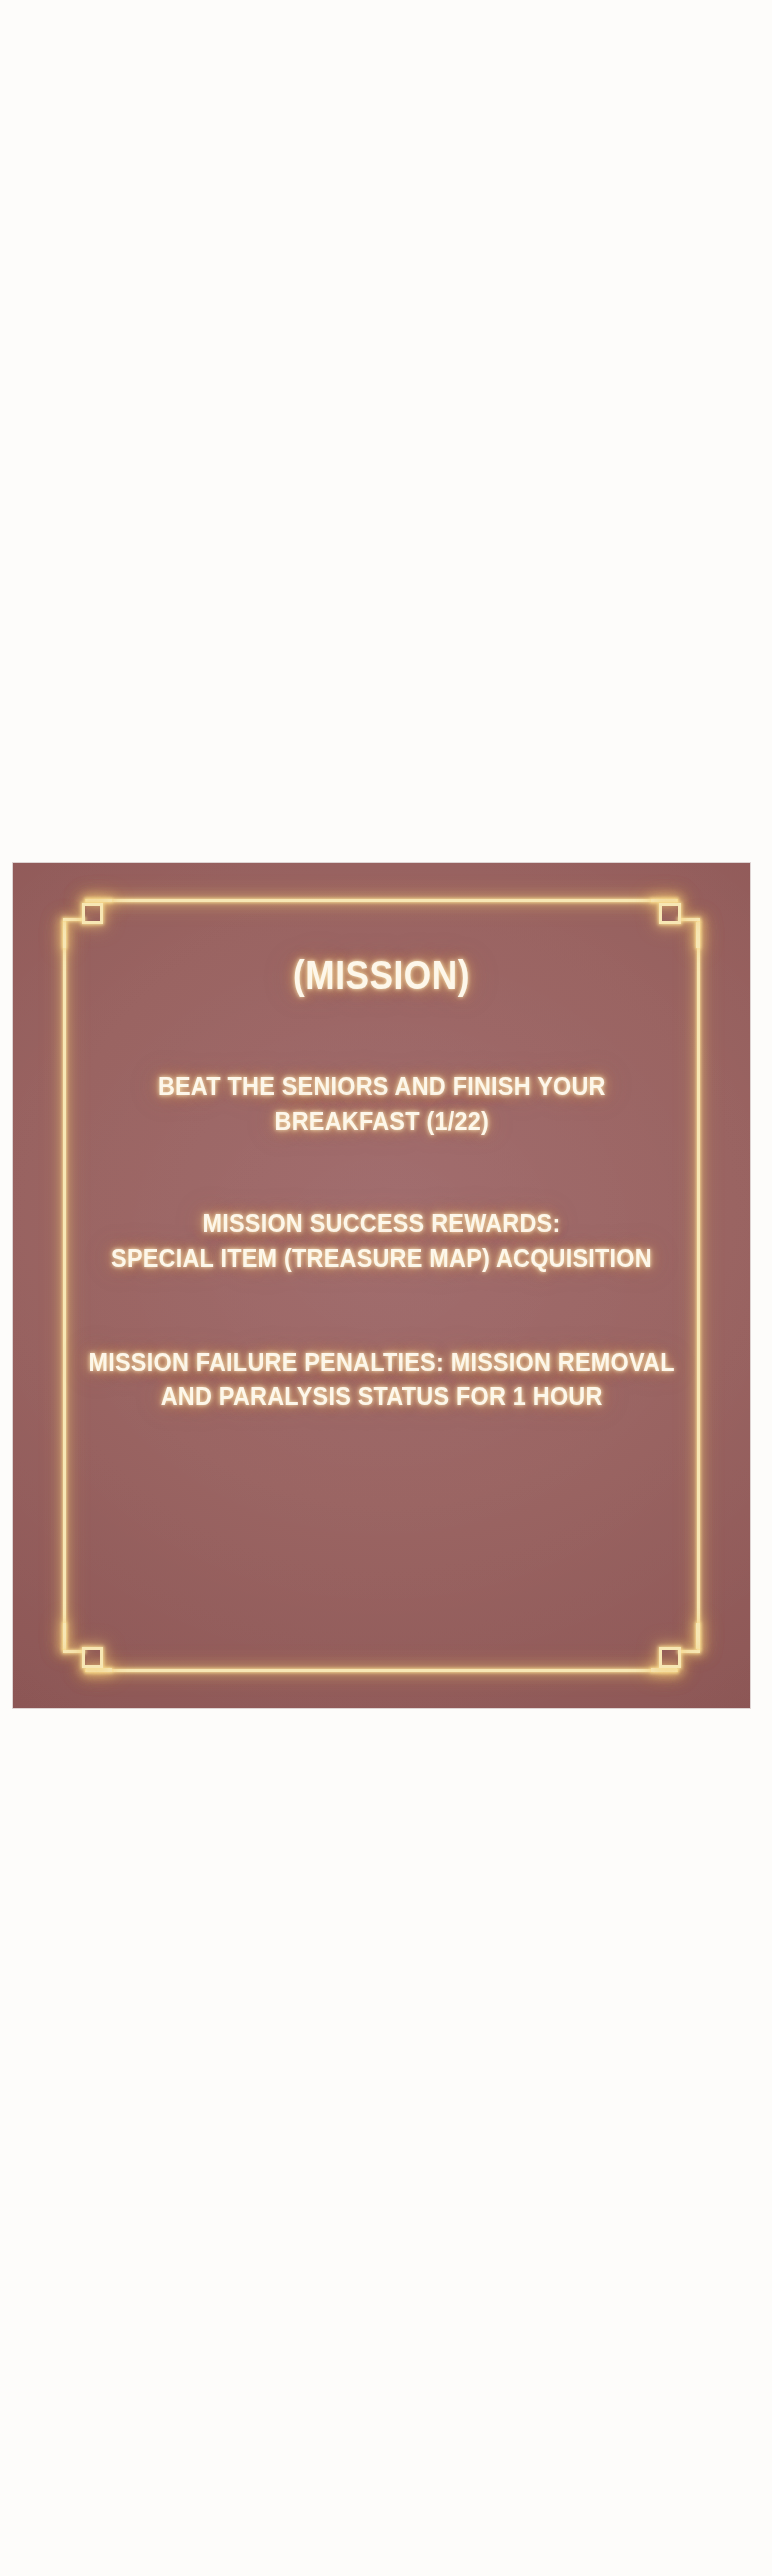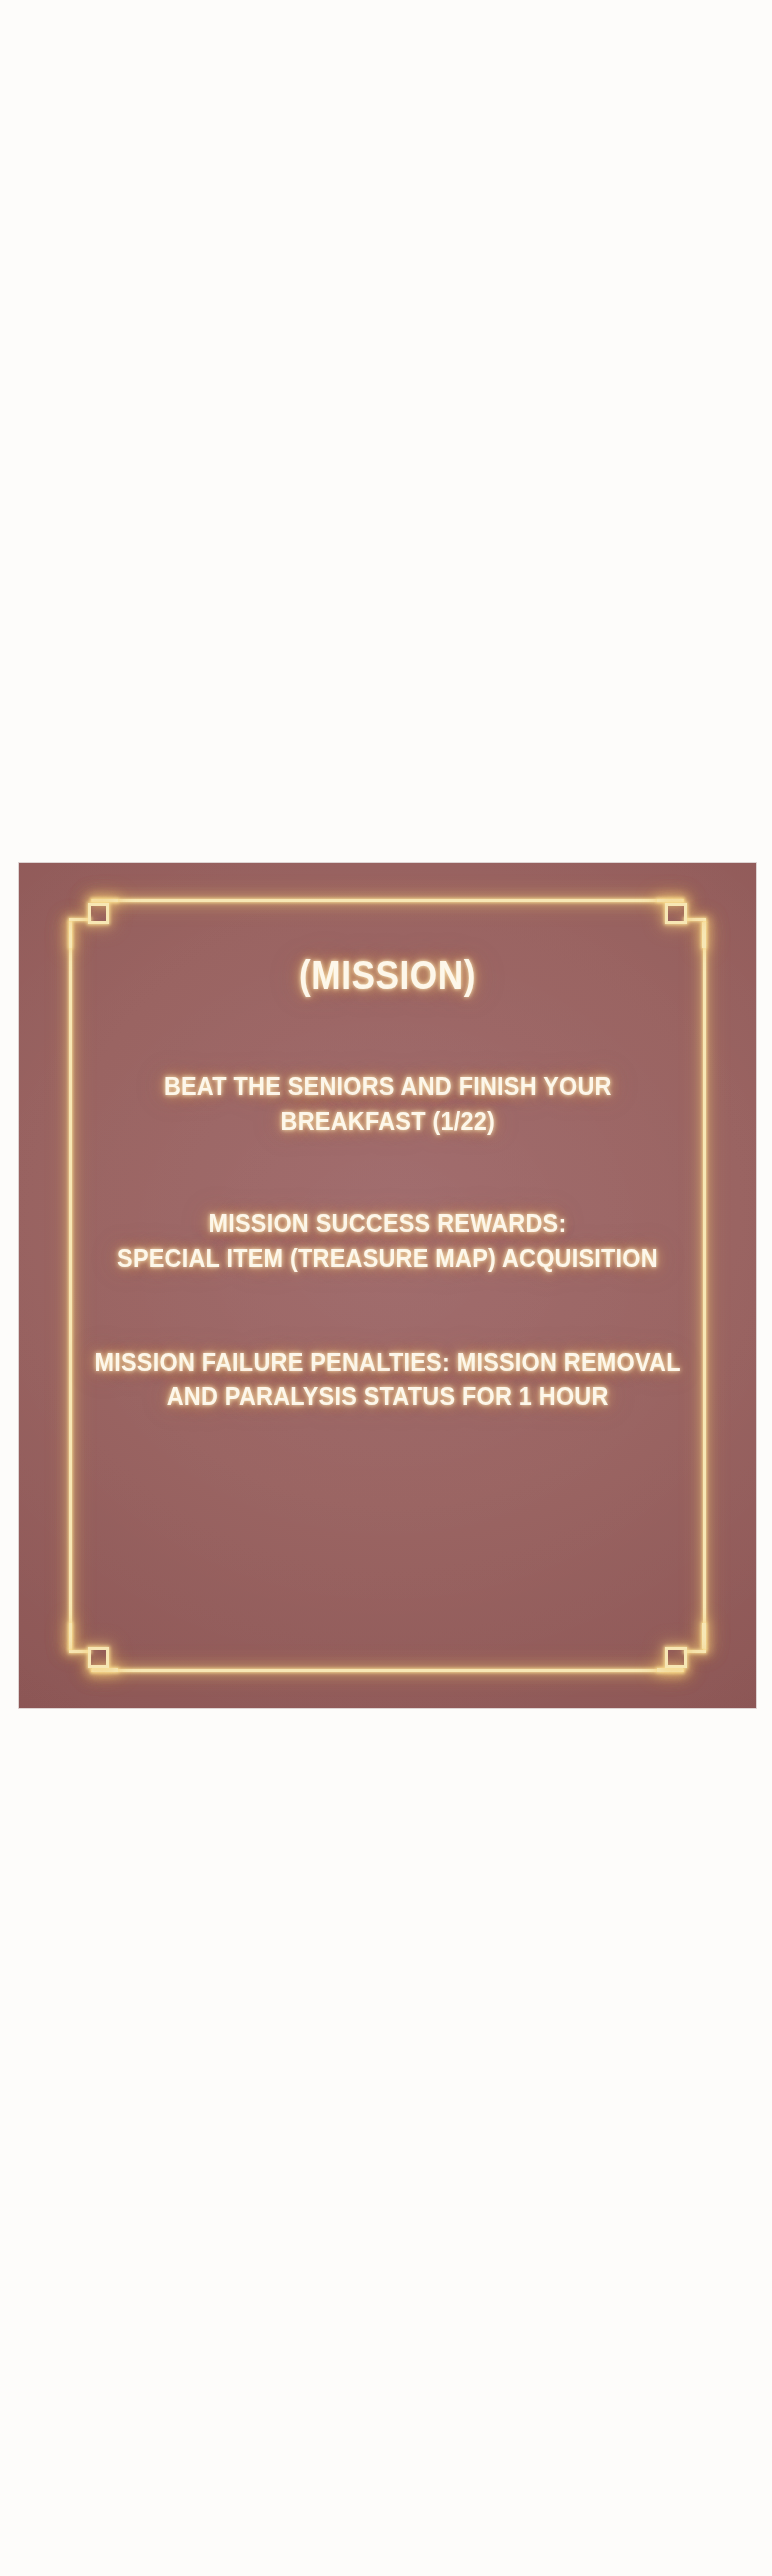--- a/index.html
+++ b/index.html
@@ -19,21 +19,21 @@
   #page {
     position: relative;
     width: 773px;
     height: 2576px;
     background: #fdfcfa;
   }
 
   
   .mission-panel {
     position: absolute;
-    left: 19px;
+    left: 13px;
     top: 863px;
     width: 737px;
     height: 845px;
     background:
       radial-gradient(ellipse 120% 95% at 52% 40%,
          #9d6667 0%,
          #98615f 38%,
          #8e5857 72%,
          #86504f 100%);
     box-shadow: 0 0 0 0.9px rgba(120,70,70,0.25);

